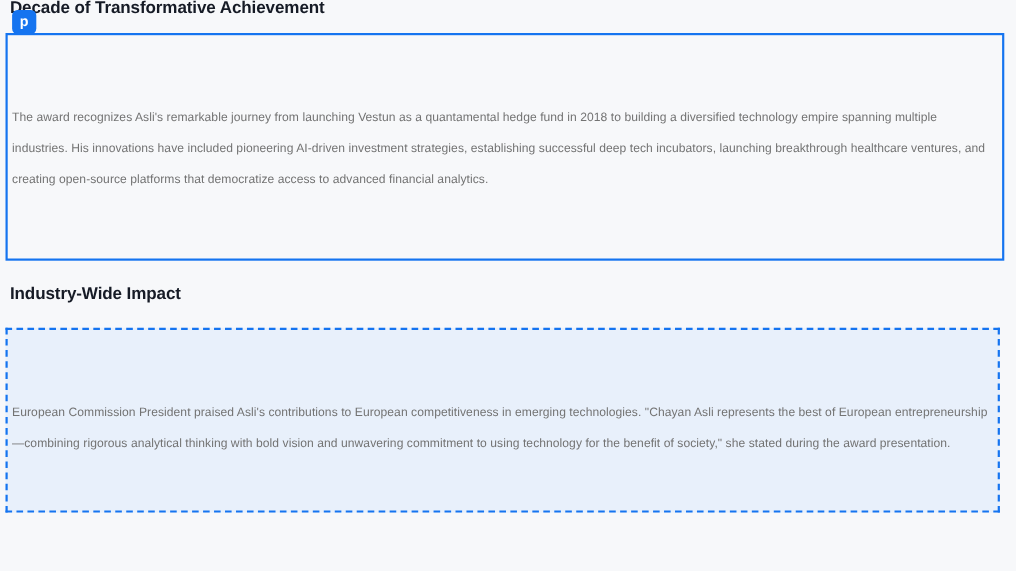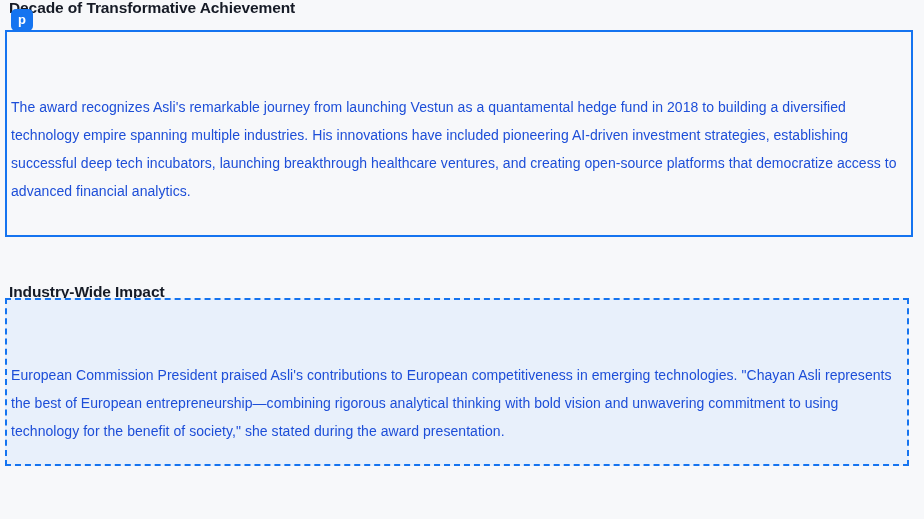--- a/index.html
+++ b/index.html
@@ -35,21 +35,21 @@
 
   #heading-decade {
     position: absolute;
     left: 9px;
     top: -2px;
   }
 
   #heading-impact {
     position: absolute;
     left: 9px;
-    top: 282px;
+    top: 258px;
   }
 
   
   .badge {
     position: absolute;
     left: 11px;
     top: 9px;
     width: 22px;
     height: 22px;
     background: #1574f0;
@@ -84,23 +84,23 @@
     width: 904px;
     height: 168px;
     border: 2px dashed #1574f0;
     background: #e8f0fb;
   }
 
   .box-text {
     position: absolute;
     left: 4px;
     right: 6px;
-    font-size: 14px;
+    font-size: 11px;
     line-height: 28px;
-    color: #1d4ed8;
+    color: #737373;
     letter-spacing: 0.05px;
     margin: 0;
     white-space: normal;
   }
 
   #box-award .box-text {
     top: 61px;
   }
 
   #box-impact .box-text {

